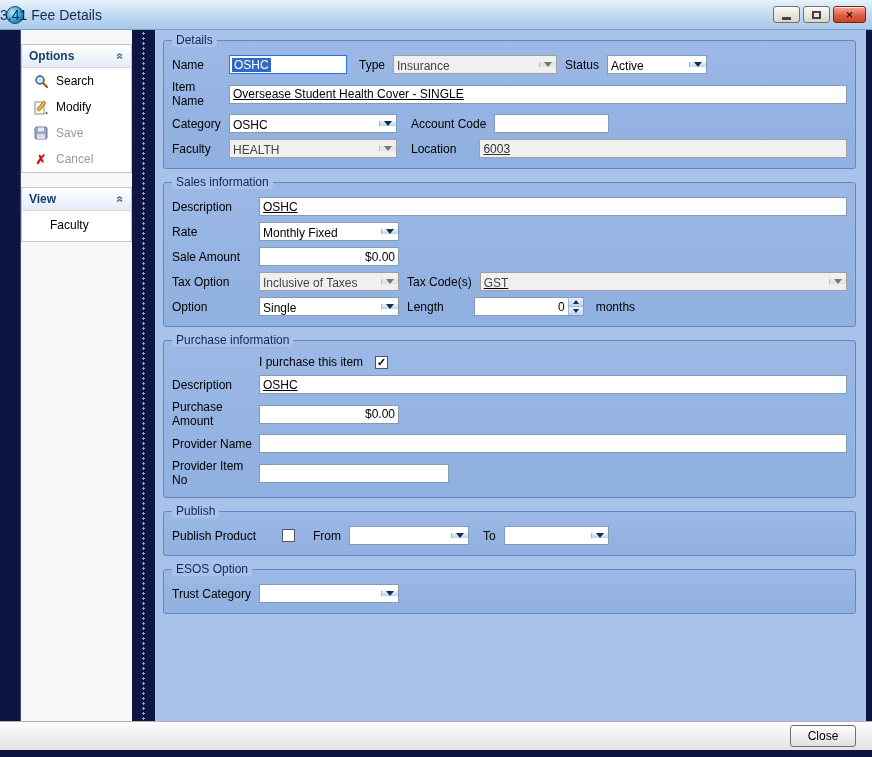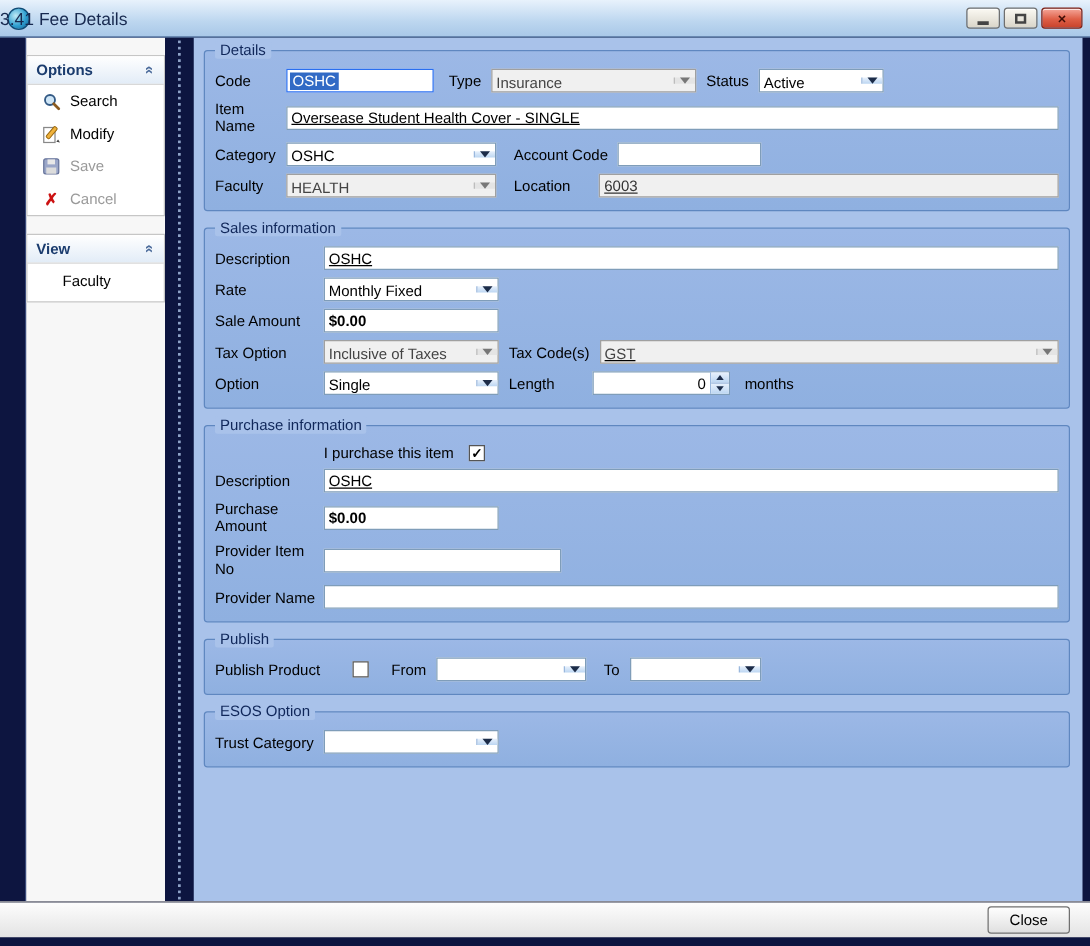--- a/index.html
+++ b/index.html
@@ -76,21 +76,21 @@
   .frow:last-child { margin-bottom:2px; }
   .flabel { flex:0 0 auto; font-size:12px; color:#000; }
   .details .flabel { width:57px; }
   .sales .flabel, .purchase .flabel, .esos .flabel { width:87px; }
   .midlabel { font-size:12px; color:#000; flex:0 0 auto; }
 
   .txt {
     height:19px; background:#fff; border:1px solid #7f9db9; font-size:12px;
     padding:0 3px; font-family:"Liberation Sans", sans-serif; color:#000;
   }
-  .txt.right { text-align:left;font-weight:bold; }
+  .txt.right { text-align:right; }
   .txt.gray { background:#f0f0f0; color:#333; border-color:#a0a0a0; }
   .grow { flex:1 1 auto;text-decoration:underline; }
 
   .code-focused {
     display:flex; align-items:center; border:1px solid #2a6ff0; background:#fff;
     height:19px; padding:0 2px; width:118px;
   }
   .code-focused .sel { background:#316ac5; color:#fff; font-size:12px; padding:0 2px; }
 
   
@@ -214,21 +214,21 @@
       </div>
     </div>
 
     <div class="splitter"></div>
 
     <div class="content">
 
       <div class="group details">
         <span class="group-legend">Details</span>
         <div class="frow">
-          <span class="flabel">Code</span>
+          <span class="flabel">Name</span>
           <span class="code-focused">
               <span class="sel">OSHC</span>
             </span>
           <span class="sp12"></span>
           <span class="midlabel">Type</span>
           <span class="sp8"></span>
           <div class="ddl disabled w164">
             <span class="ddl-text">Insurance</span>
             <span class="ddl-btn">
                 <span class="ddl-arrow"></span>
@@ -350,26 +350,26 @@
         </div>
         <div class="frow">
           <span class="flabel">Description</span>
           <input class="txt grow" value="OSHC" style="">
         </div>
         <div class="frow">
           <span class="flabel">Purchase Amount</span>
           <input class="txt right w140" value="$0.00" style="">
         </div>
         <div class="frow">
+          <span class="flabel">Provider Name</span>
+          <input class="txt grow" value="" style="">
+        </div>
+        <div class="frow">
           <span class="flabel">Provider Item No</span>
           <input class="txt w190" value="" style="">
-        </div>
-        <div class="frow">
-          <span class="flabel">Provider Name</span>
-          <input class="txt grow" value="" style="">
         </div>
       </div>
 
       <div class="group publish">
         <span class="group-legend">Publish</span>
         <div class="frow">
           <span class="flabel" style="width:110px">Publish Product</span>
           <span class="cb"></span>
           <span class="sp12" style="width:18px"></span>
           <span class="midlabel">From</span>

